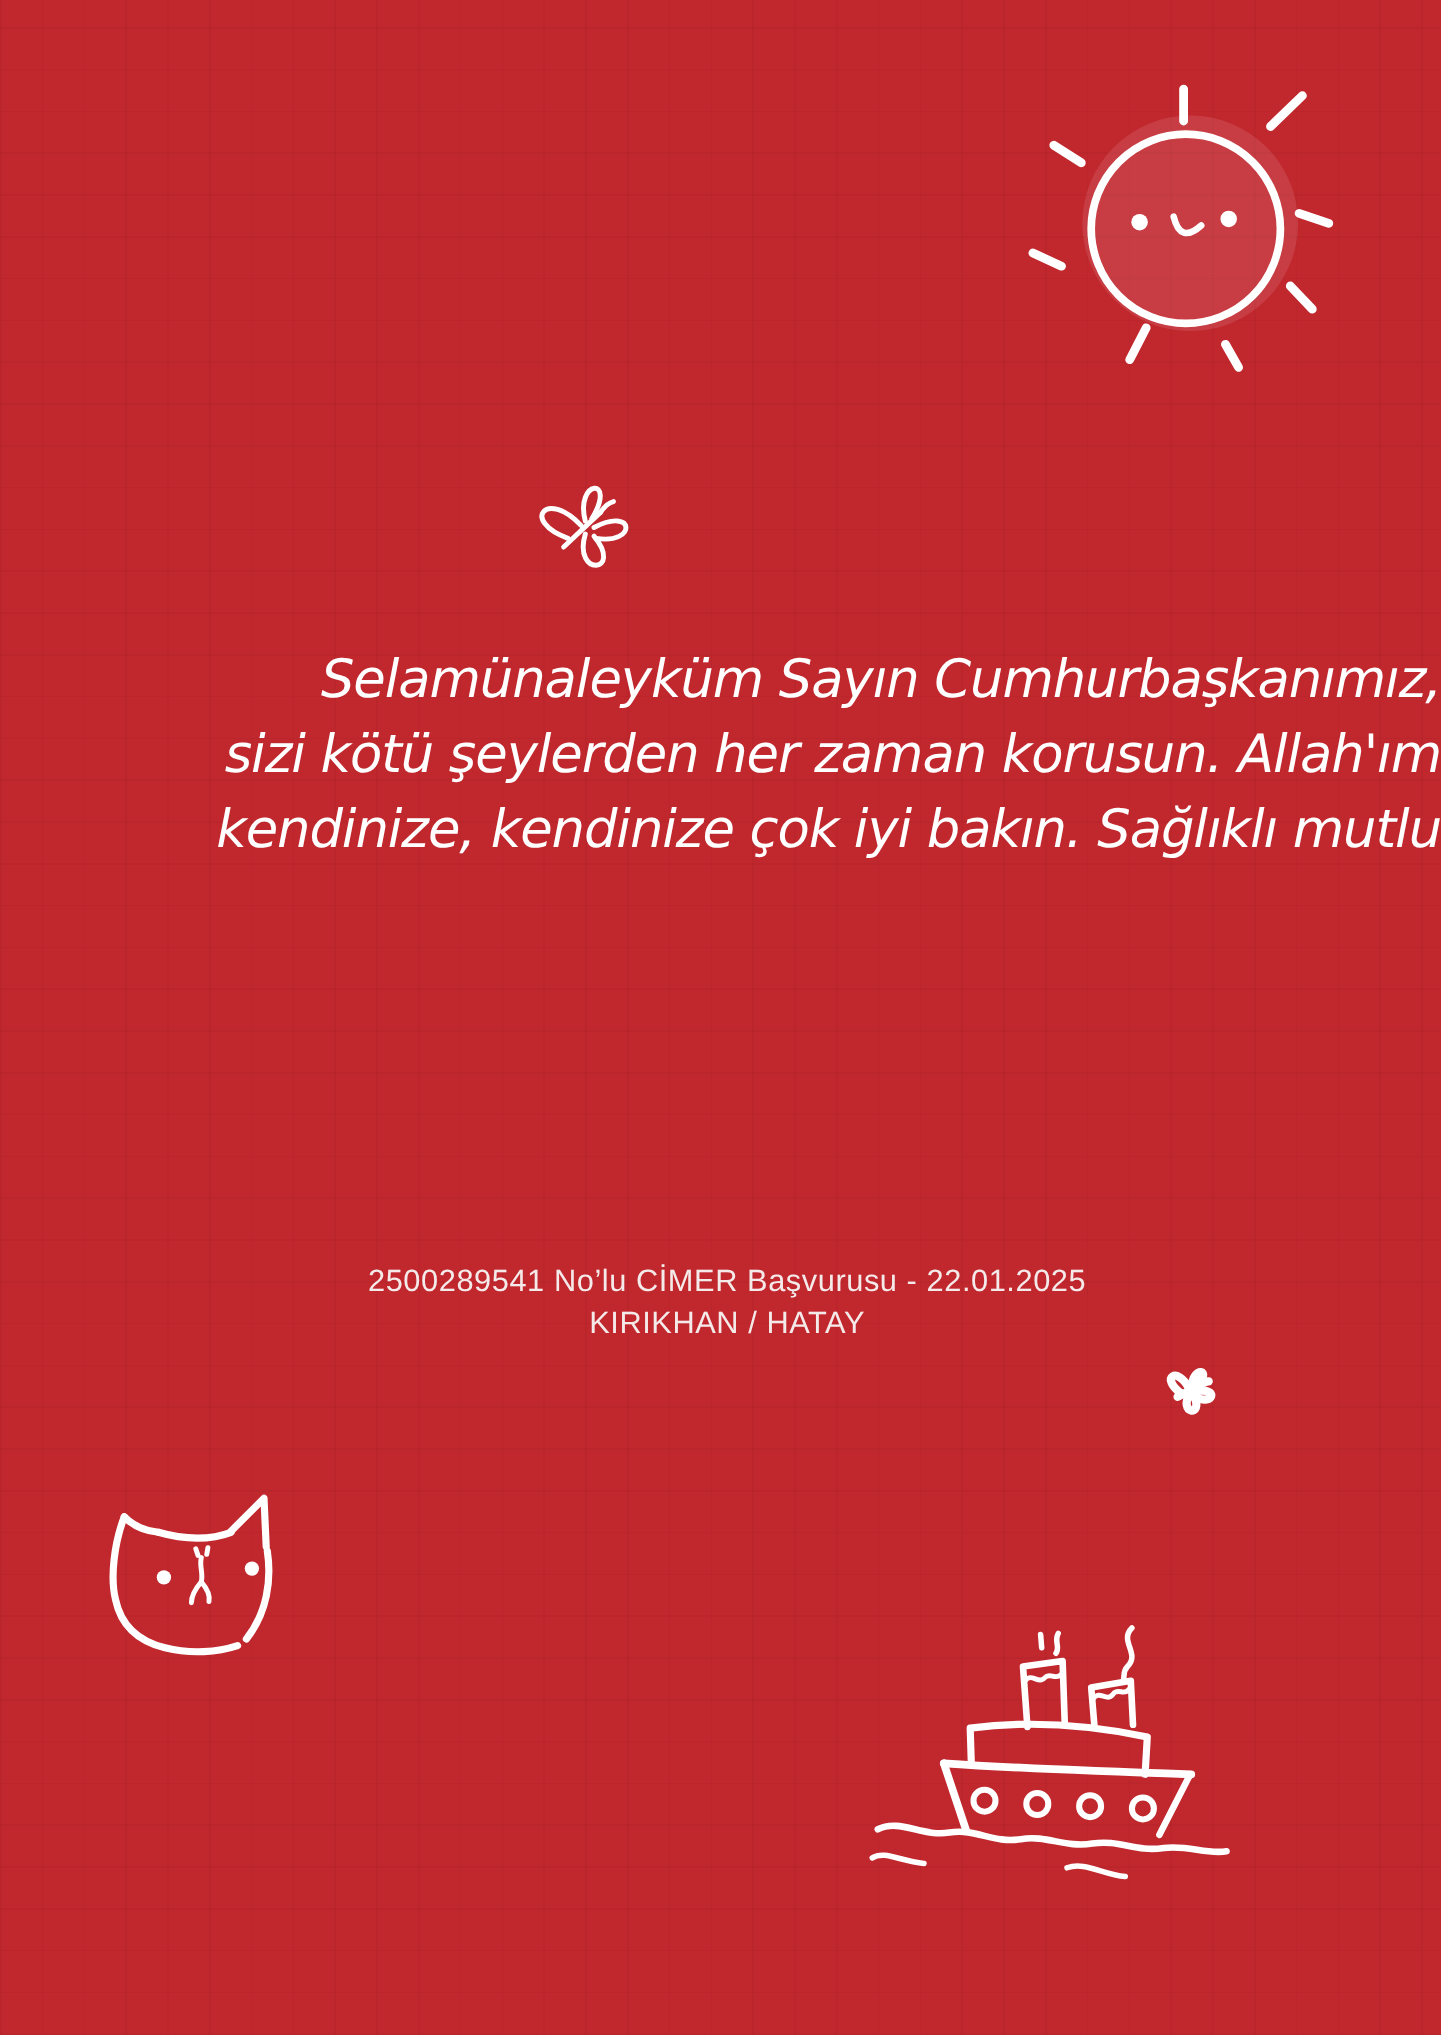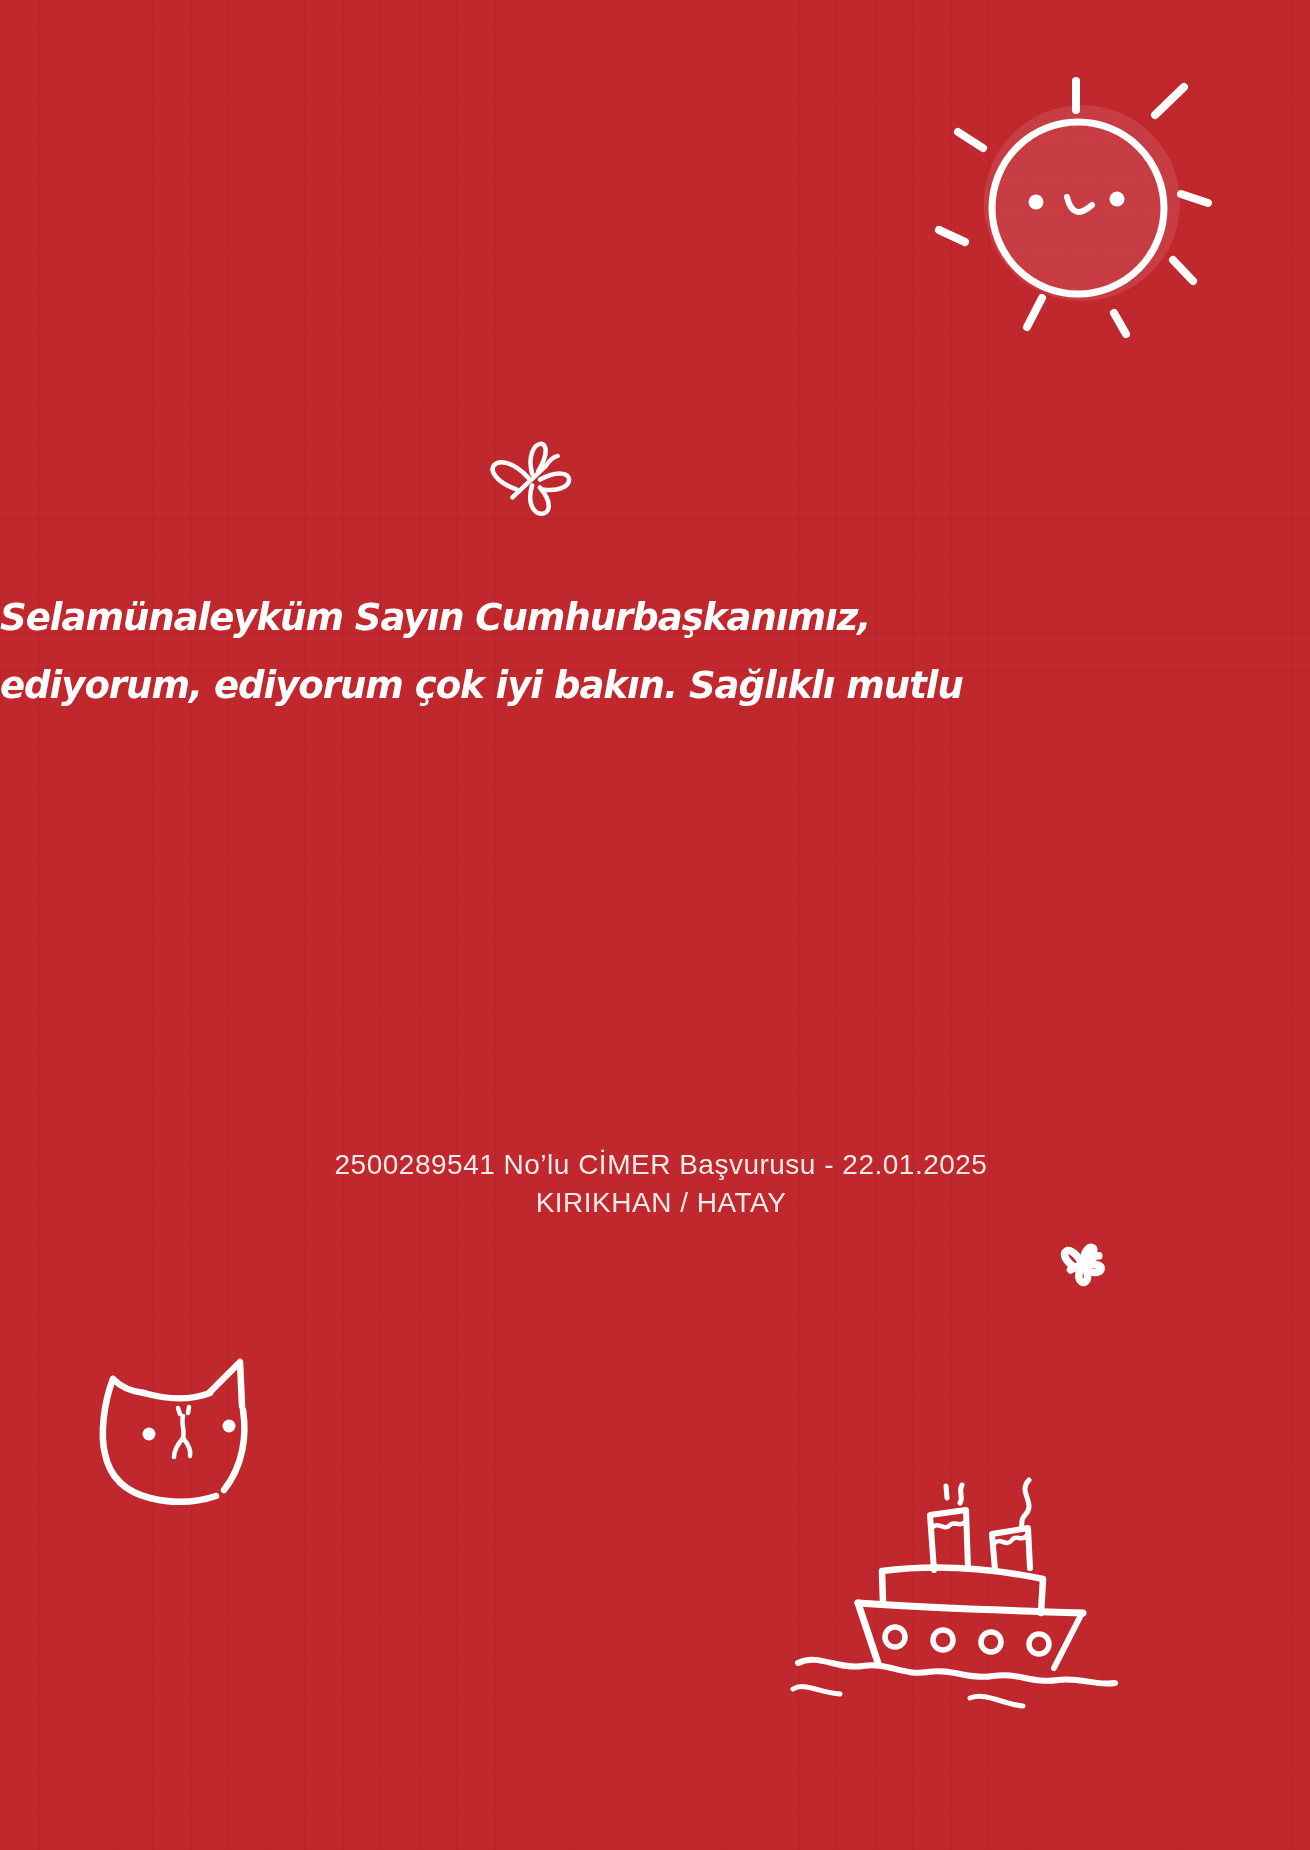--- a/index.html
+++ b/index.html
@@ -12,26 +12,26 @@
     background-image:
       repeating-linear-gradient(0deg, rgba(70,0,5,0.05) 0 1.5px, transparent 1.5px 38px),
       repeating-linear-gradient(90deg, rgba(70,0,5,0.05) 0 1.5px, transparent 1.5px 38px);
     font-family:"Liberation Sans", sans-serif;
   }
   .doodle{position:absolute;}
   .doodle path, .doodle circle{vector-effect:non-scaling-stroke;}
   .message{
     position:absolute;
     left:0; right:0; top:584px;
-    text-align:left;
+    text-align:right;
     color:#FFFFFF;
     font-family:"DejaVu Sans", sans-serif;
     font-style:italic;
-    font-weight:bold;
-    font-size:37px;
+    font-weight:normal;
+    font-size:48px;
     letter-spacing:-1px;
   }
   .message .line{
     height:68px;
     line-height:68px;
     white-space:nowrap;
   }
   .footer{
     position:absolute;
     left:0; right:0; top:1146px;
@@ -82,21 +82,22 @@
       <path d="M72,34 C76,28 80,25 84,24"></path>
       <path d="M54,46 C22,12 -2,42 42,58"></path>
       <path d="M58,42 C48,4 88,0 64,40"></path>
       <path d="M58,54 C46,94 94,90 66,56"></path>
       <path d="M66,48 C104,28 106,64 68,58"></path>
     </g>
   </svg>
 
   <div class="message">
     <div class="line">Selamünaleyküm Sayın Cumhurbaşkanımız,</div>
-    <div class="line">ediyorum, ediyorum çok iyi bakın. Sağlıklı mutlu</div>
+    <div class="line">sizi kötü şeylerden her zaman korusun. Allah'ım</div>
+    <div class="line">kendinize, kendinize çok iyi bakın. Sağlıklı mutlu</div>
   </div>
 
   <div class="footer">
     <div class="f-line">2500289541 No’lu CİMER Başvurusu - 22.01.2025</div>
     <div class="f-line">KIRIKHAN / HATAY</div>
   </div>
 
   <div class="doodle butterfly-small-wrap" style="left:1052px; top:1240px; width:66px; height:58px;">
     <svg width="66" height="54" viewBox="0 0 130 105">
       <g fill="none" stroke="#FFFFFF" stroke-width="7.5" stroke-linecap="round">

